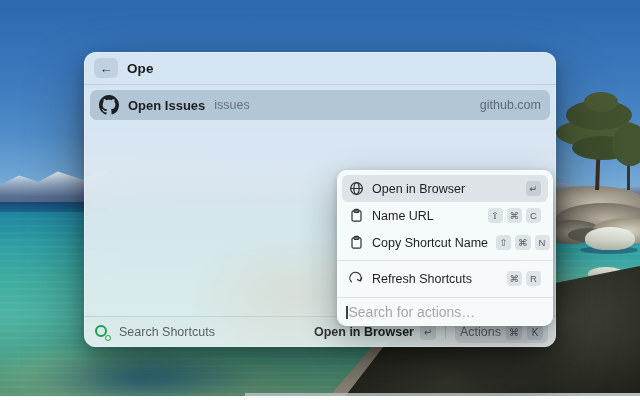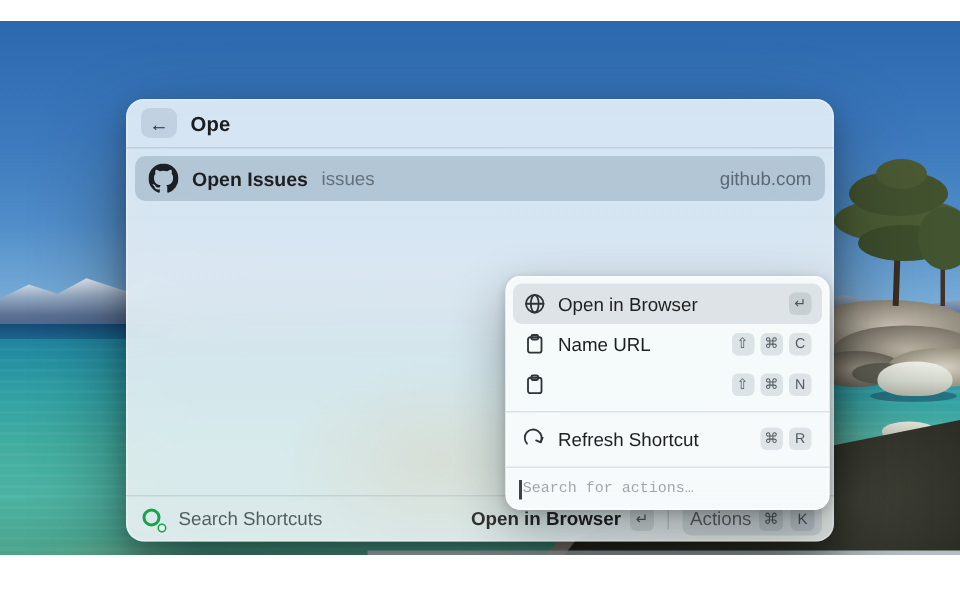--- a/index.html
+++ b/index.html
@@ -1,18 +1,18 @@
 <!DOCTYPE html>
 <html><head>
 <meta charset="utf-8">
 <style>
   * { margin:0; padding:0; box-sizing:border-box; }
   html,body { width:640px; height:400px; overflow:hidden; }
   body { font-family:"Liberation Sans","DejaVu Sans",sans-serif; }
-  .screen { position:relative; width:640px; height:356px; overflow:hidden; background:#2b68ae;margin-top:14px; }
+  .screen { position:relative; width:640px; height:396px; overflow:hidden; background:#2b68ae; }
   .sky { position:absolute; left:0; top:0; width:640px; height:215px;
     background:linear-gradient(180deg,#2b68ae 0%,#3b78bc 35%,#4f8cc8 62%,#74a9d6 85%,#8fbcde 100%); }
   .mountains { position:absolute; left:0; top:160px; width:640px; height:52px;
     background:linear-gradient(180deg,#f6f9fc 0%,#dfe9f3 24%,#93a8c1 46%,#5a7094 70%,#425a7f 100%);
     clip-path:polygon(0% 48%,3% 30%,6% 42%,9% 22%,13% 38%,16% 18%,20% 40%,24% 26%,28% 44%,33% 30%,38% 50%,44% 34%,50% 52%,57% 38%,64% 55%,72% 40%,80% 58%,88% 44%,94% 60%,100% 50%,100% 100%,0% 100%); }
   .horizon { position:absolute; left:0; top:202px; width:640px; height:13px;
     background:linear-gradient(180deg,#174a78 0%,#1b6f91 100%); }
   .water { position:absolute; left:0; top:212px; width:640px; height:188px;
     background:linear-gradient(180deg,#1f85a0 0%,#2f9fa4 18%,#41ad9f 38%,#4cb3a3 55%,#4aa690 72%,#55987b 90%,#5f9478 100%); }
   .water-tex { position:absolute; left:0; top:218px; width:640px; height:182px; opacity:.65;
@@ -99,21 +99,21 @@
   .popup-items { padding:5px; }
   .menu-row { height:27px; border-radius:6px; display:flex; align-items:center; gap:8px; padding:0 7px; }
   .menu-row.sel { background:rgba(52,72,88,0.13); }
   .menu-icon { width:15px; height:15px; flex:0 0 auto; display:flex; }
   .menu-label { font-size:12.5px; font-weight:500; color:#1d1f21; white-space:nowrap; }
   .menu-keys { margin-left:auto; display:flex; gap:4px; }
   .menu-keys .key { min-width:15px; height:15px; font-size:9.5px; }
   .popup-sep { height:1px; margin:4px -5px; background:rgba(50,62,75,0.13); }
   .popup-search { border-top:1px solid rgba(50,62,75,0.13); height:29px; display:flex; align-items:center; padding:0 9px; }
   .caret { width:1.5px; height:13px; background:#3c4247; margin-right:1px; }
-  .search-ph { font-size:10px; color:rgba(40,47,54,0.42);font-family:Liberation Mono, monospace; }
+  .search-ph { font-size:14px; color:rgba(40,47,54,0.42); }
 
   svg .stroke { stroke:#2e3337; stroke-width:1.3; fill:none; stroke-linecap:round; stroke-linejoin:round; }
 </style>
 </head>
 <body>
 
 <div class="screen">
 
   <div class="sky"></div>
   <div class="mountains"></div>
@@ -223,39 +223,40 @@
 
       <div class="menu-row">
         <span class="menu-icon">
           <svg width="15" height="15" viewBox="0 0 16 16">
               <g class="stroke">
                 <rect x="3.2" y="3" width="9.6" height="11" rx="1.6"></rect>
                 <rect x="5.6" y="1.4" width="4.8" height="3.2" rx="1"></rect>
               </g>
             </svg>
         </span>
+        <span class="menu-label">Copy Shortcut Name</span>
         <span class="menu-keys">
           <span class="key">⇧</span>
           <span class="key">⌘</span>
           <span class="key">N</span>
         </span>
       </div>
 
       <div class="popup-sep"></div>
 
       <div class="menu-row">
         <span class="menu-icon">
           <svg width="15" height="15" viewBox="0 0 16 16">
               <g class="stroke">
                 <path d="M2.5 11.5 A 6 6 0 1 1 12.2 10.2"></path>
                 <path d="M13.6 7.2 L12.2 10.6 L9 9.2"></path>
               </g>
             </svg>
         </span>
-        <span class="menu-label">Refresh Shortcut</span>
+        <span class="menu-label">Refresh Shortcuts</span>
         <span class="menu-keys">
           <span class="key">⌘</span>
           <span class="key">R</span>
         </span>
       </div>
     </div>
 
     <div class="popup-search">
       <span class="caret"></span>
       <span class="search-ph">Search for actions…</span>

